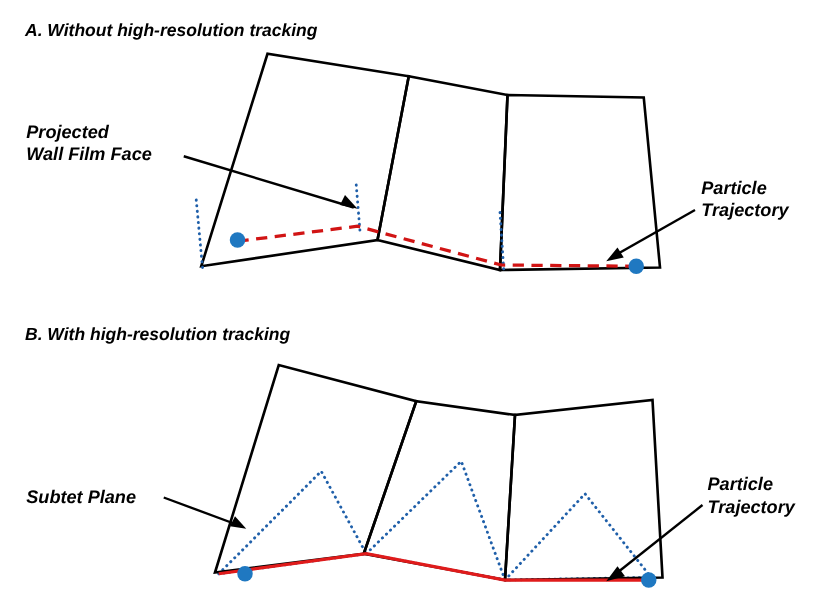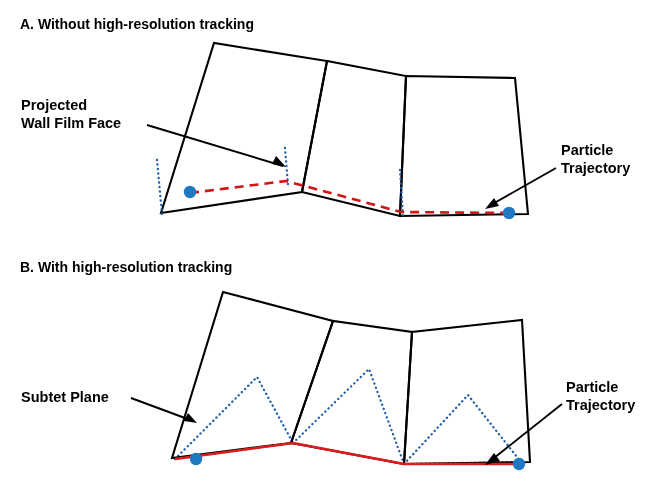--- a/index.html
+++ b/index.html
@@ -13,20 +13,21 @@
     position: relative;
     overflow: hidden;
     font-family: "Liberation Sans", sans-serif;
   }
   #diagram-root {
     position: absolute;
     left: 0;
     top: 0;
     width: 650px;
     height: 488px;
+    font-style: italic;
   }
   svg.figure {
     display: block;
     width: 650px;
     height: 488px;
   }
   .panel-title {
     font-family: "Liberation Sans", sans-serif;
     font-size: 14px;
     font-weight: bold;

